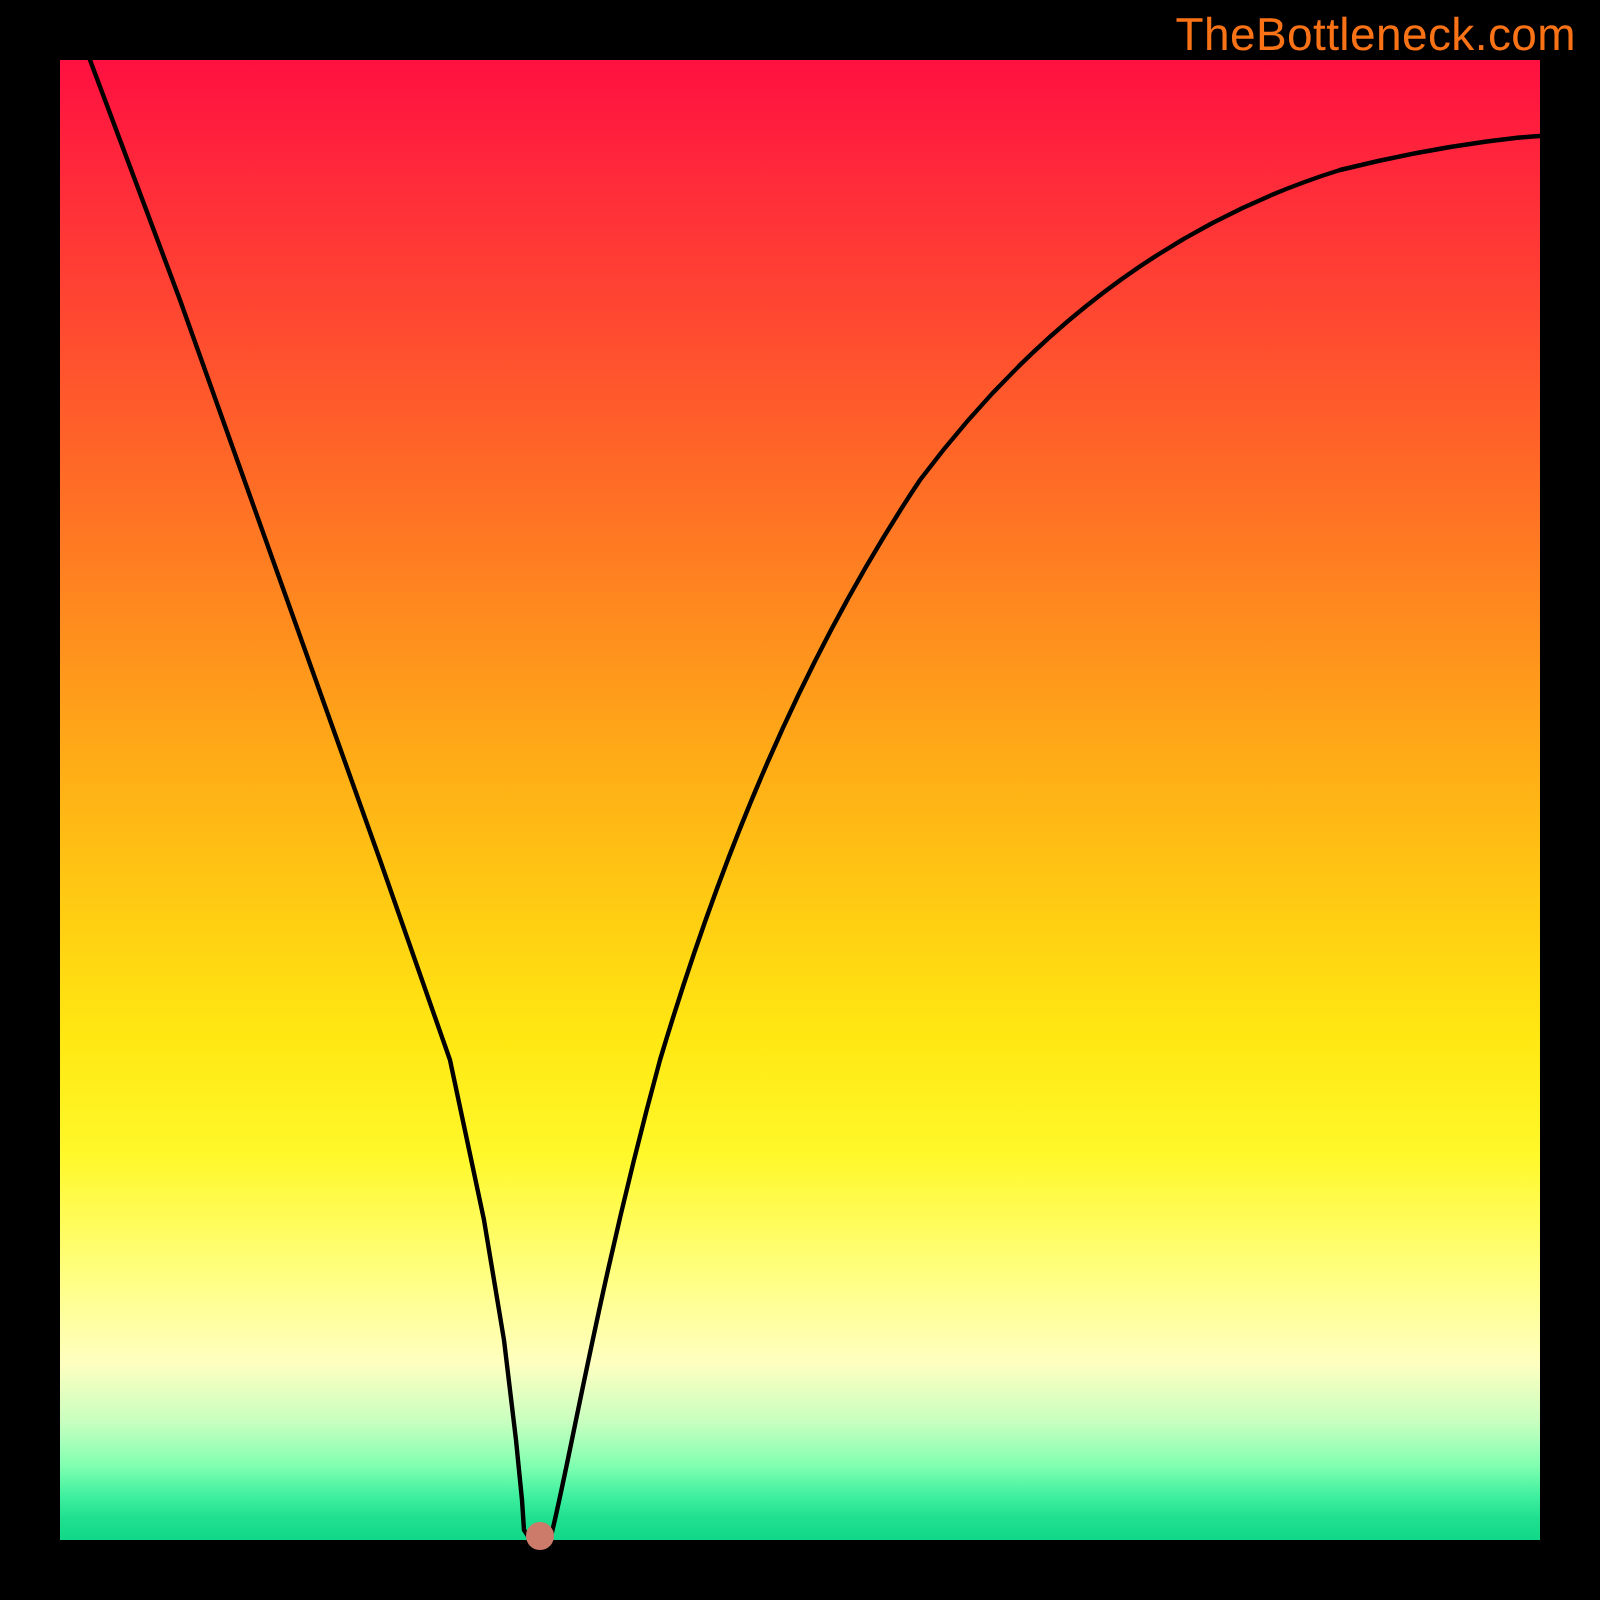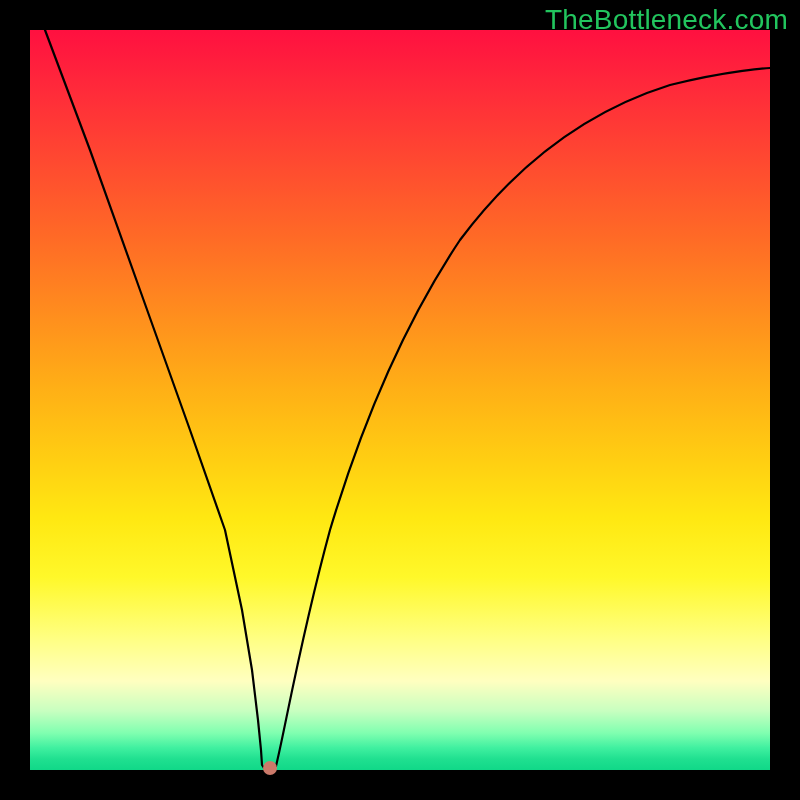--- a/index.html
+++ b/index.html
@@ -39,22 +39,22 @@
       #80ffb0 95%,
       #40f0a0 97%,
       #20e090 98.5%,
       #10d888 100%
     );
   }
   .watermark {
     position: absolute;
     top: 4px;
     right: 12px;
-    color: #22c55e;
-    font-size: 28px;
+    color: #f97316;
+    font-size: 23px;
     font-weight: 400;
     letter-spacing: 0.2px;
     font-family: Arial, sans-serif;
     user-select: none;
   }
   svg.curve {
     position: absolute;
     left: 0;
     top: 0;
     width: 740px;

